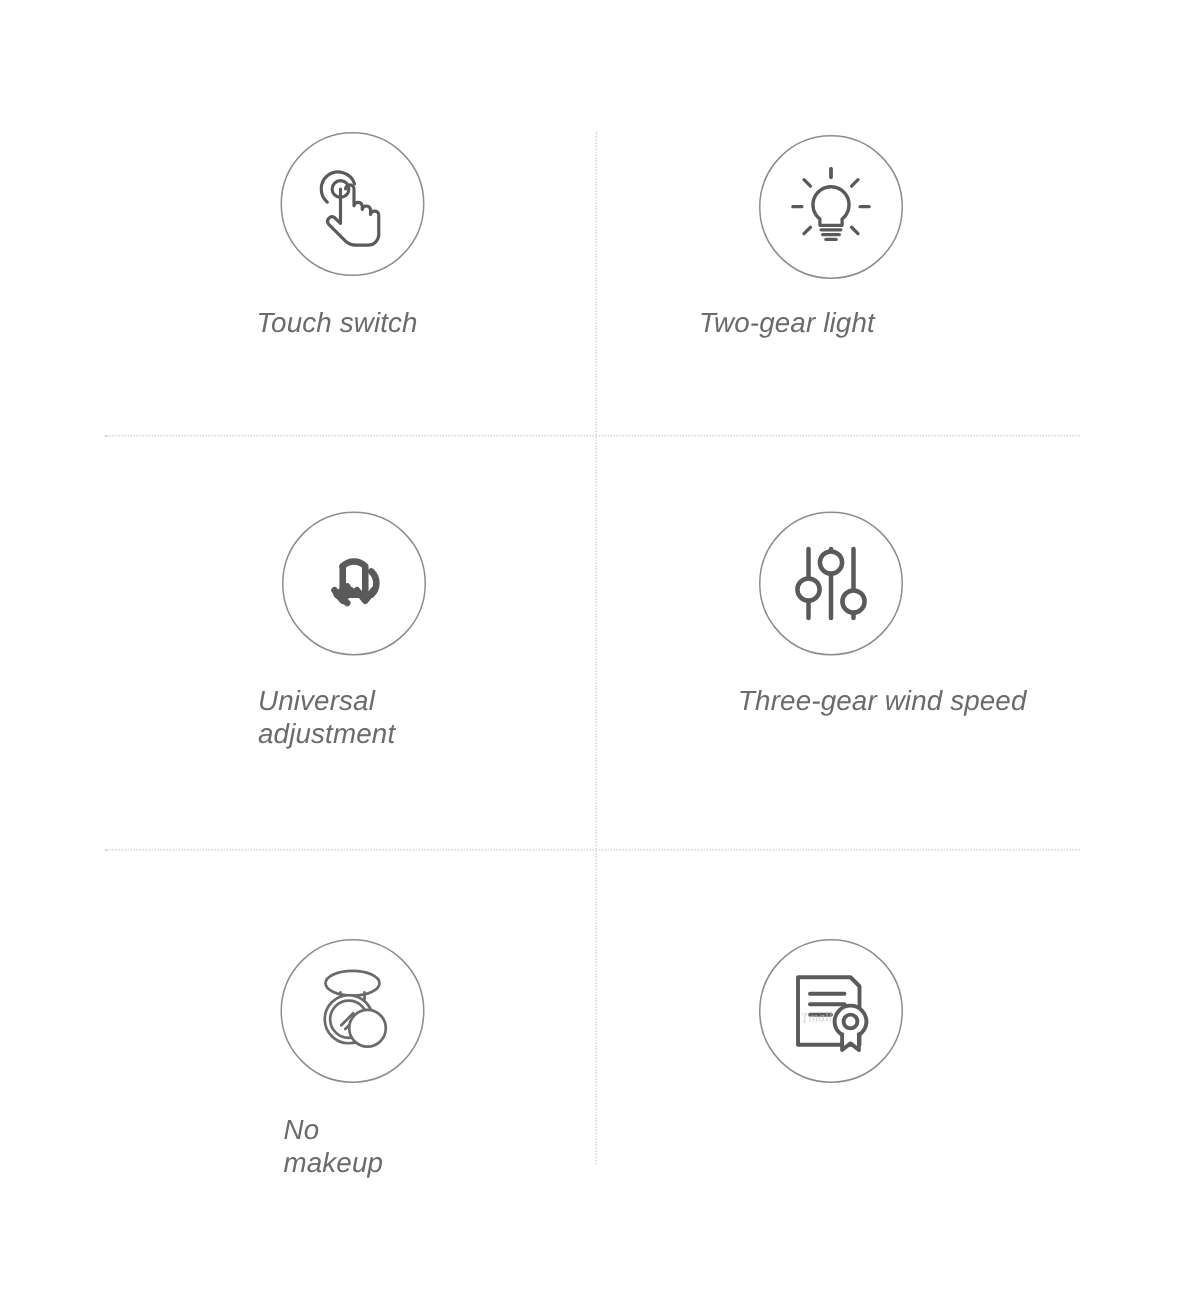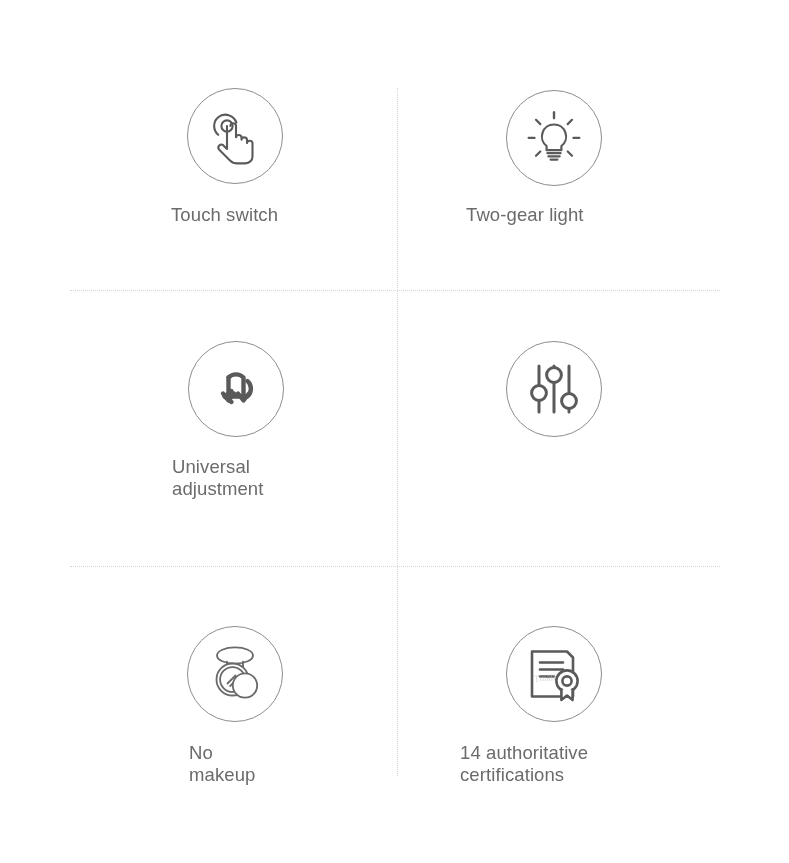--- a/index.html
+++ b/index.html
@@ -15,20 +15,21 @@
     position: relative;
   }
 
   
   .feature-grid {
     position: absolute;
     left: 0;
     top: 0;
     width: 789px;
     height: 863px;
+    font-style: italic;
   }
 
   
   .divider-h {
     position: absolute;
     left: 70px;
     width: 650px;
     height: 1px;
     border-top: 1px dotted #d8d5d3;
   }
@@ -173,20 +174,21 @@
     <div class="icon-circle">
       <svg width="60" height="60" viewBox="0 0 60 60" fill="none" stroke="#5a5a5a" stroke-width="3" stroke-linecap="round">
         <path d="M15 7 L15 53"></path>
         <path d="M30 7 L30 53"></path>
         <path d="M45 7 L45 53"></path>
         <circle cx="15" cy="34" r="7.4" fill="#ffffff"></circle>
         <circle cx="30" cy="16" r="7.4" fill="#ffffff"></circle>
         <circle cx="45" cy="42" r="7.4" fill="#ffffff"></circle>
       </svg>
     </div>
+    <div class="cell-label">Three-gear wind speed</div>
   </div>
 
   <div class="cell cell-col-left cell-row-3 c5">
     <div class="icon-circle">
       <svg width="66" height="66" viewBox="0 0 66 66" fill="none" stroke="#6a6a6a" stroke-width="1.8" stroke-linecap="round" stroke-linejoin="round">
         <ellipse cx="33" cy="14.5" rx="18" ry="8.2" fill="#ffffff"></ellipse>
         <path d="M25 20.6 L25 26.5 L41 26.5 L41 20.6"></path>
         <circle cx="30.5" cy="38.5" r="16" fill="#ffffff"></circle>
         <circle cx="30.5" cy="38.5" r="12.4"></circle>
         <path d="M25.5 42.5 L33.5 34.5"></path>
@@ -204,17 +206,15 @@
         <path d="M9 8.5 L44 8.5 L50 14.5 L50 53.5 L9 53.5 Z" fill="#ffffff"></path>
         <path d="M17 19.5 L40 19.5"></path>
         <path d="M17 26.5 L40 26.5"></path>
         <path d="M17 33.5 L31 33.5"></path>
         <circle cx="44" cy="38" r="10.6" fill="#ffffff"></circle>
         <circle cx="44" cy="38" r="4.6"></circle>
         <path d="M38.4 46.4 L38.4 57 L44 52.6 L49.6 57 L49.6 46.4" fill="#ffffff"></path>
       </svg>
       <div class="watermark">Tmall</div>
     </div>
-    <div class="cell-label">14 authoritative
-certifications</div>
   </div>
 
 </div>
 
 </body></html>

